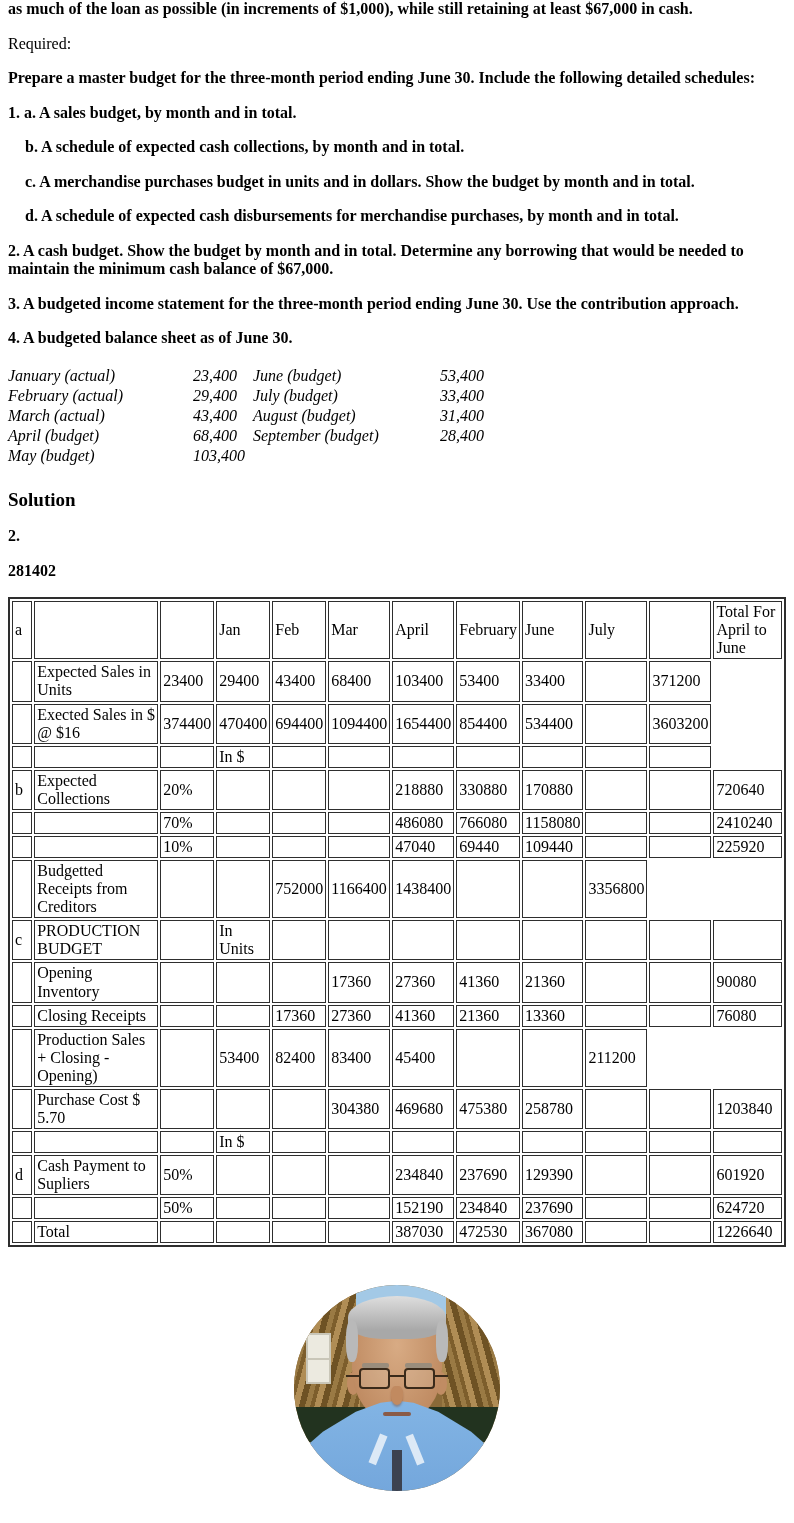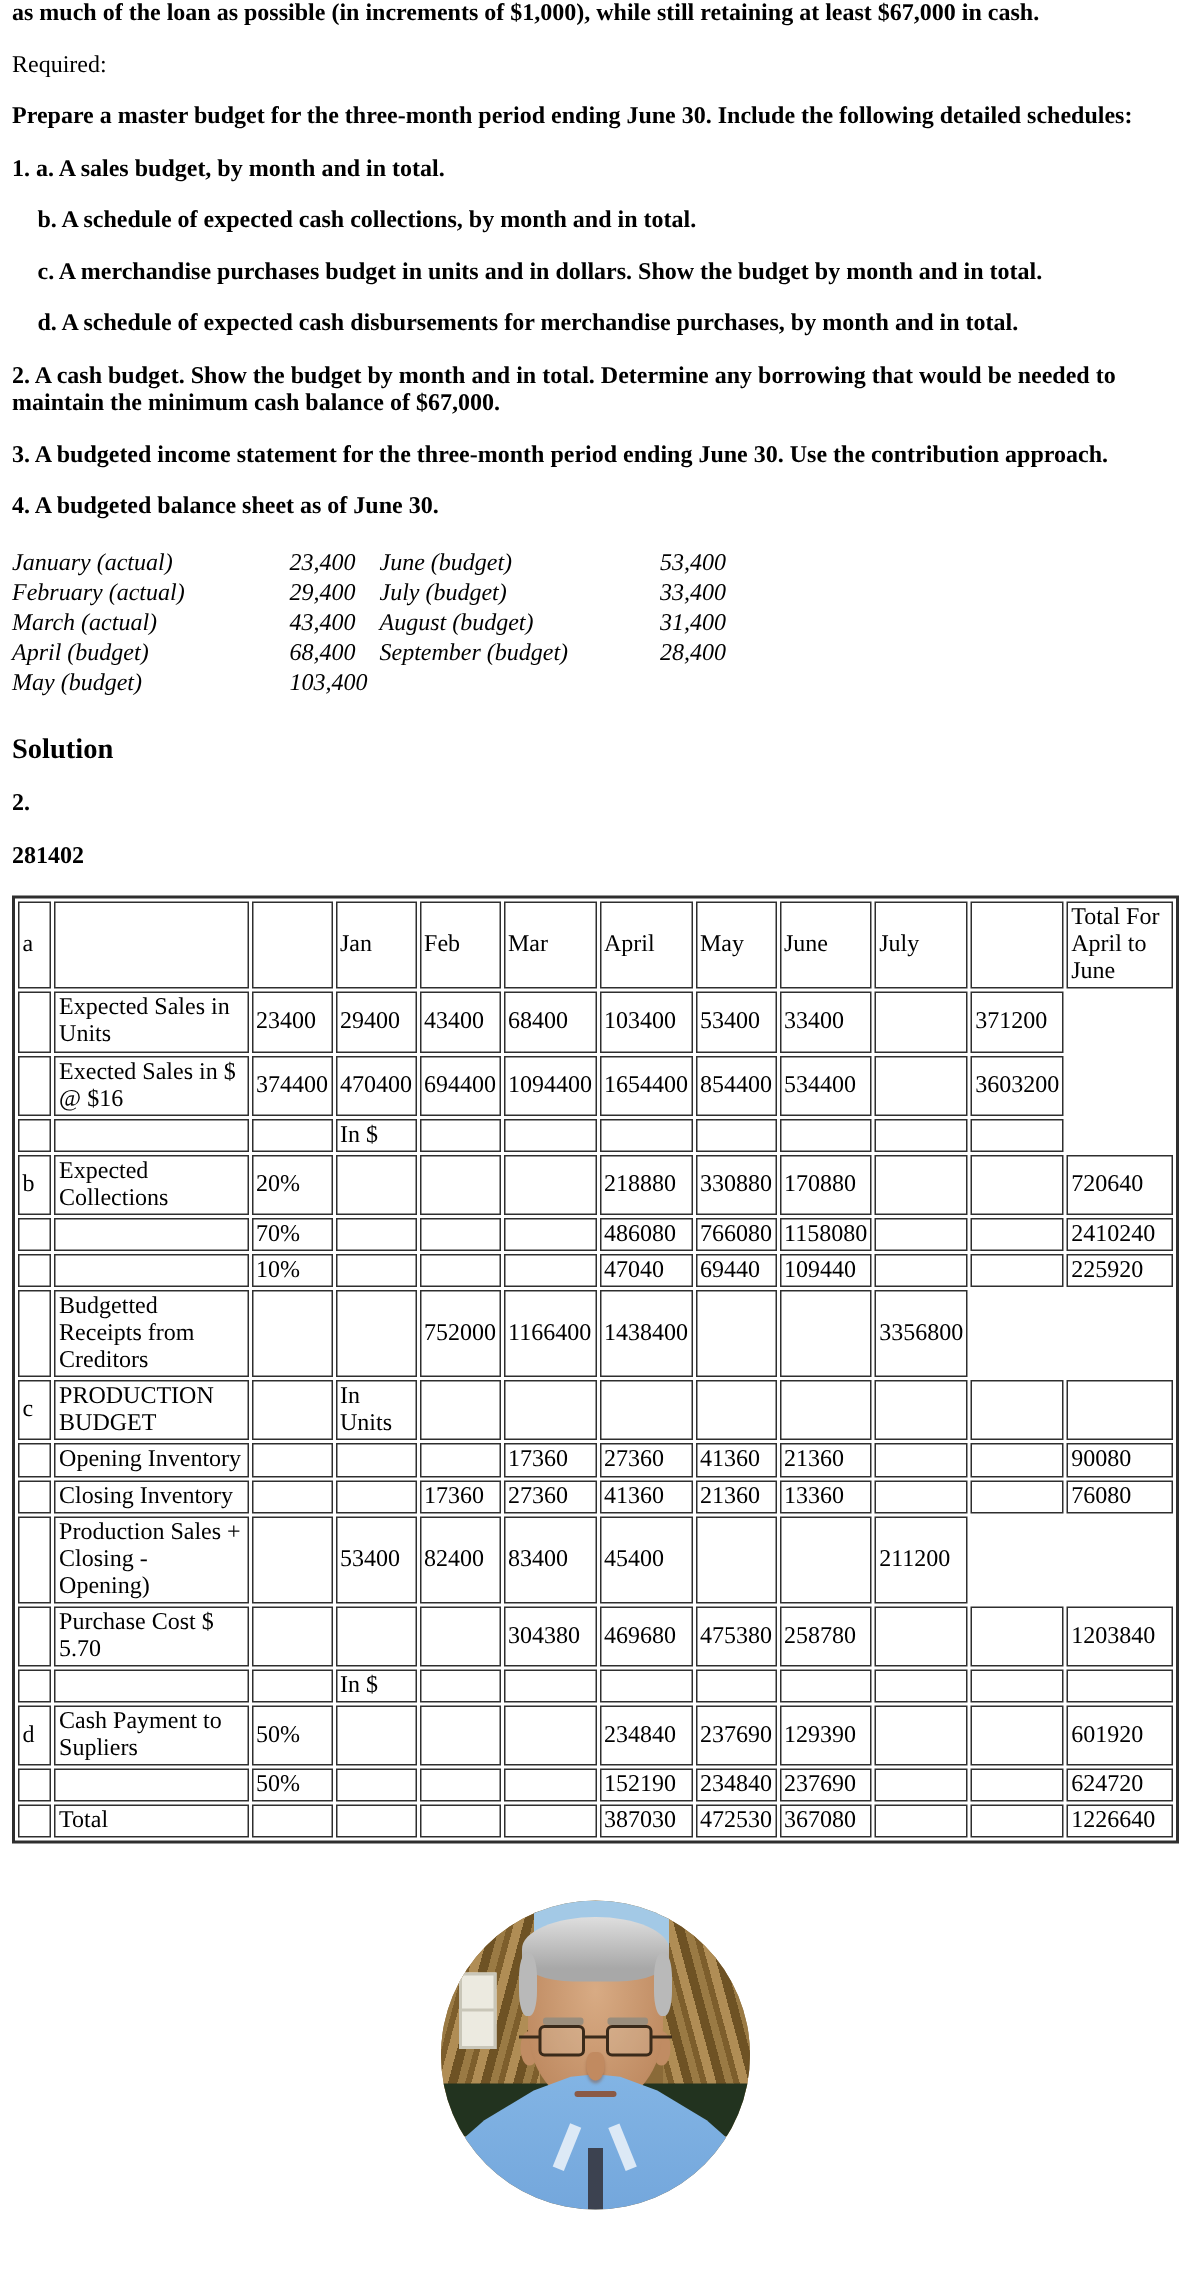--- a/index.html
+++ b/index.html
@@ -220,21 +220,21 @@
     </colgroup>
     <tbody>
         <tr>
           <td>a</td>
           <td></td>
           <td></td>
           <td>Jan</td>
           <td>Feb</td>
           <td>Mar</td>
           <td>April</td>
-          <td>May</td>
+          <td>February</td>
           <td>June</td>
           <td>July</td>
           <td></td>
           <td>Total For April to June</td>
         </tr>
         <tr>
           <td></td>
           <td>Expected Sales in Units</td>
           <td>23400</td>
           <td>29400</td>
@@ -349,21 +349,21 @@
           <td>17360</td>
           <td>27360</td>
           <td>41360</td>
           <td>21360</td>
           <td></td>
           <td></td>
           <td>90080</td>
         </tr>
         <tr>
           <td></td>
-          <td>Closing Inventory</td>
+          <td>Closing Receipts</td>
           <td></td>
           <td></td>
           <td>17360</td>
           <td>27360</td>
           <td>41360</td>
           <td>21360</td>
           <td>13360</td>
           <td></td>
           <td></td>
           <td>76080</td>

